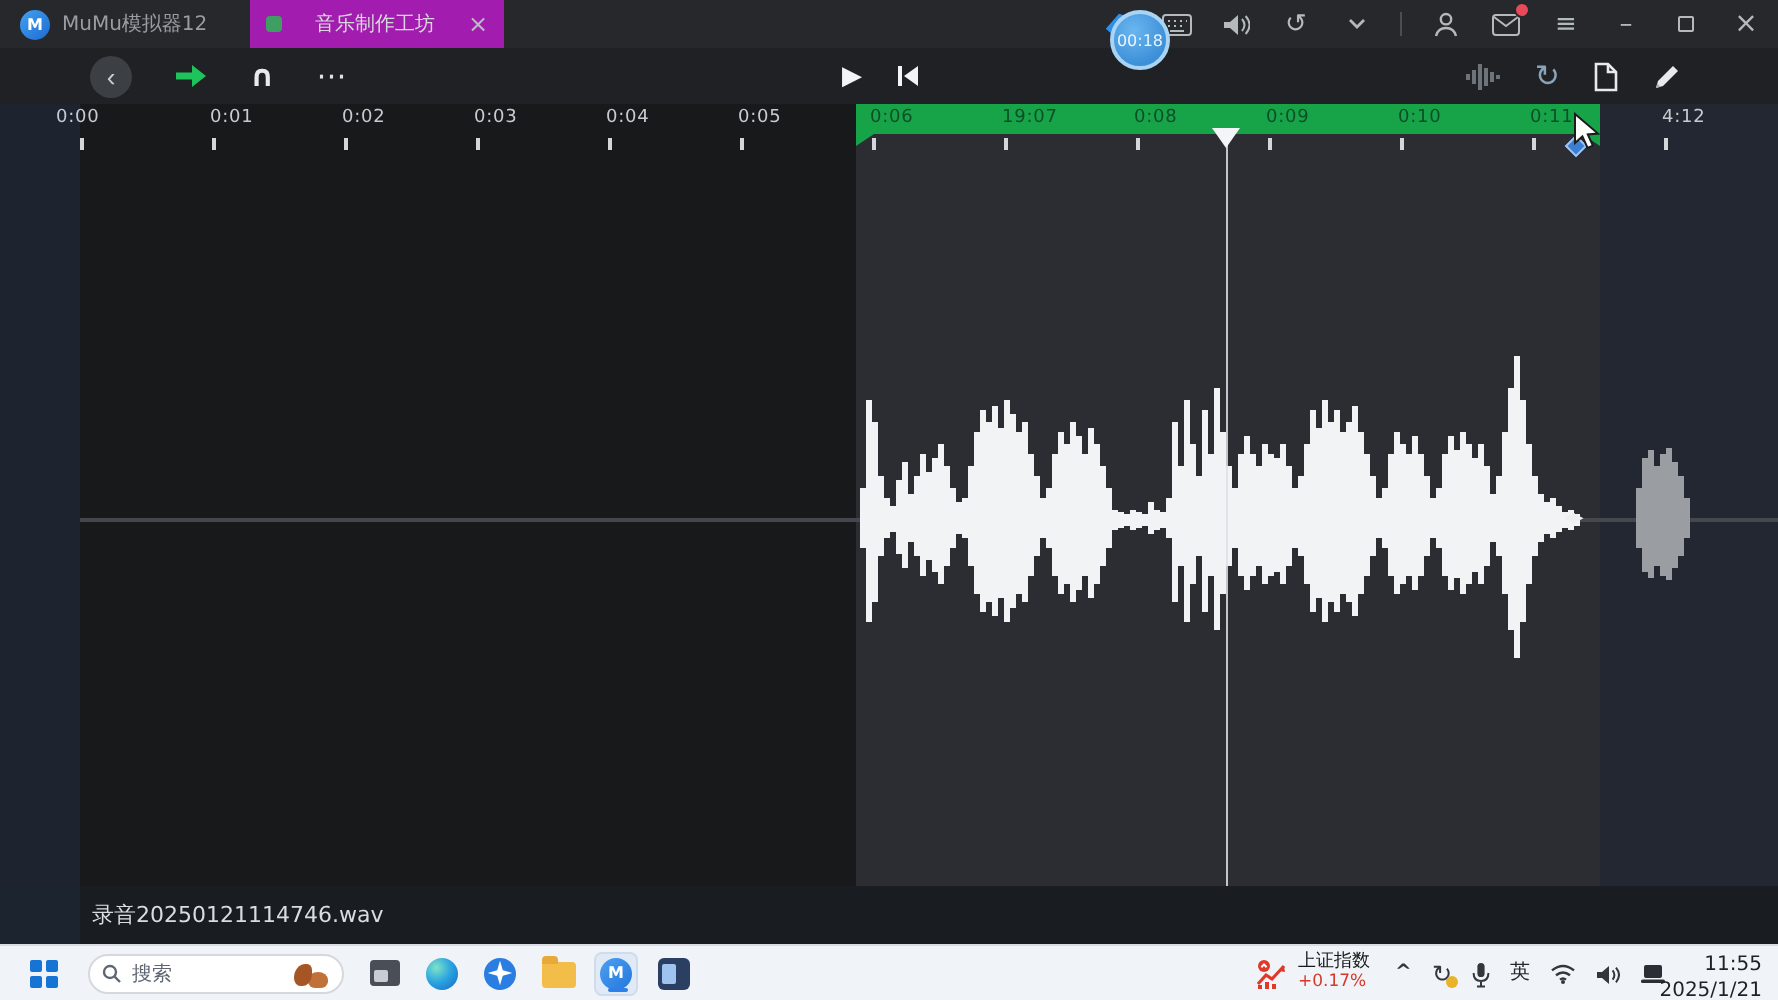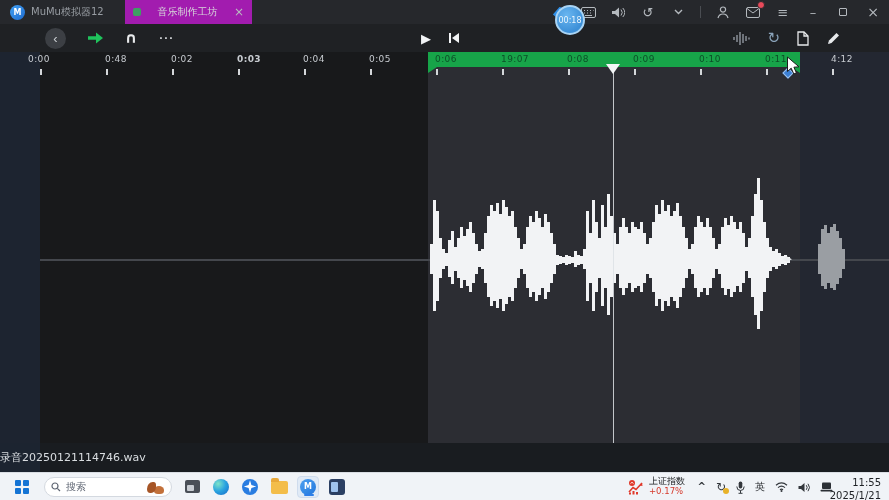--- a/index.html
+++ b/index.html
@@ -49,21 +49,21 @@
   .playhead-line{position:absolute;left:613px;top:18px;bottom:0;width:1px;background:#dde1e5;opacity:.85;z-index:8}
   .playhead-tri{position:absolute;left:606px;top:12px;width:0;height:0;border-left:7px solid transparent;border-right:7px solid transparent;border-top:10px solid #f3f5f7;z-index:9}
   .wave i{position:absolute;display:block;z-index:4}
   .handle{position:absolute;left:782px;top:203px;color:#eceef0;font-size:7px;letter-spacing:-1px;z-index:7}
   .cursor{position:absolute;left:786px;top:4px;z-index:50}
   .cursor-diamond{position:absolute;left:784px;top:17px;width:8px;height:8px;background:#3b7fd4;transform:rotate(45deg);z-index:49;border:1px solid #9fc3ef}
 
   
   .statusbar{position:absolute;top:443px;left:0;right:0;height:29px;background:#191c20;display:flex;align-items:center;color:#d9dde0;font-size:11px}
   .statusbar .rail{position:absolute;left:0;top:0;width:40px;height:100%;background:#1c2430}
-  .filename{position:relative;z-index:1}
+  .filename{margin-left:46px;position:relative;z-index:1}
   .sb-right{margin-left:auto;display:flex;gap:44px;padding-right:52px}
 
   
   .taskbar{position:absolute;top:472px;left:0;right:0;height:28px;background:#f0f3f7;border-top:1px solid #d9dde3;display:flex;align-items:center;z-index:10}
   .start{margin-left:15px;width:14px;height:14px;display:grid;grid-template-columns:6px 6px;grid-template-rows:6px 6px;gap:2px}
   .start span{background:#1574d4;border-radius:1px}
   .search{margin-left:15px;width:128px;height:20px;border-radius:10px;background:#fff;border:1px solid #d4d9e0;display:flex;align-items:center;padding:0 6px;gap:5px}
   .search-text{color:#5f6673;font-size:10px;flex:1;white-space:nowrap}
   .tb-icons{display:flex;gap:7px;margin-left:9px;align-items:center}
   .task-ic{width:22px;height:22px;display:flex;align-items:center;justify-content:center;border-radius:4px;position:relative}
@@ -207,25 +207,25 @@
   <div class="time-badge">00:18</div>
 
   <div class="editor">
     <div class="left-rail"></div>
     <div class="sel-bg"></div>
     <div class="after-zone"></div>
     <div class="green-band"></div>
     <div id="ruler-layer">
         <span class="tl-label" style="left: 28px;">0:00</span>
         <i class="tl-tick" style="left: 40px;"></i>
-        <span class="tl-label" style="left: 105px;">0:48</span>
+        <span class="tl-label" style="left: 105px;">0:01</span>
         <i class="tl-tick" style="left: 106px;"></i>
         <span class="tl-label" style="left: 171px;">0:02</span>
         <i class="tl-tick" style="left: 172px;"></i>
-        <span class="tl-label" style="left: 237px; font-weight: bold;">0:03</span>
+        <span class="tl-label" style="left: 237px;">0:03</span>
         <i class="tl-tick" style="left: 238px;"></i>
         <span class="tl-label" style="left: 303px;">0:04</span>
         <i class="tl-tick" style="left: 304px;"></i>
         <span class="tl-label" style="left: 369px;">0:05</span>
         <i class="tl-tick" style="left: 370px;"></i>
         <span class="tl-label on-green" style="left: 435px;">0:06</span>
         <i class="tl-tick" style="left: 436px;"></i>
         <span class="tl-label on-green" style="left: 501px;">19:07</span>
         <i class="tl-tick" style="left: 502px;"></i>
         <span class="tl-label on-green" style="left: 567px;">0:08</span>

